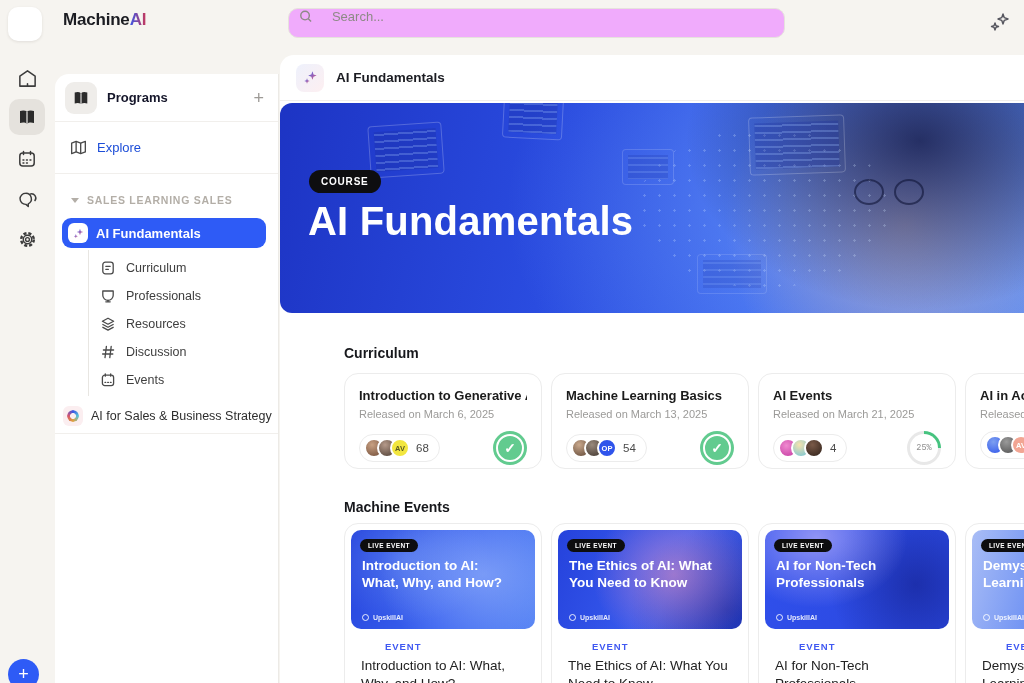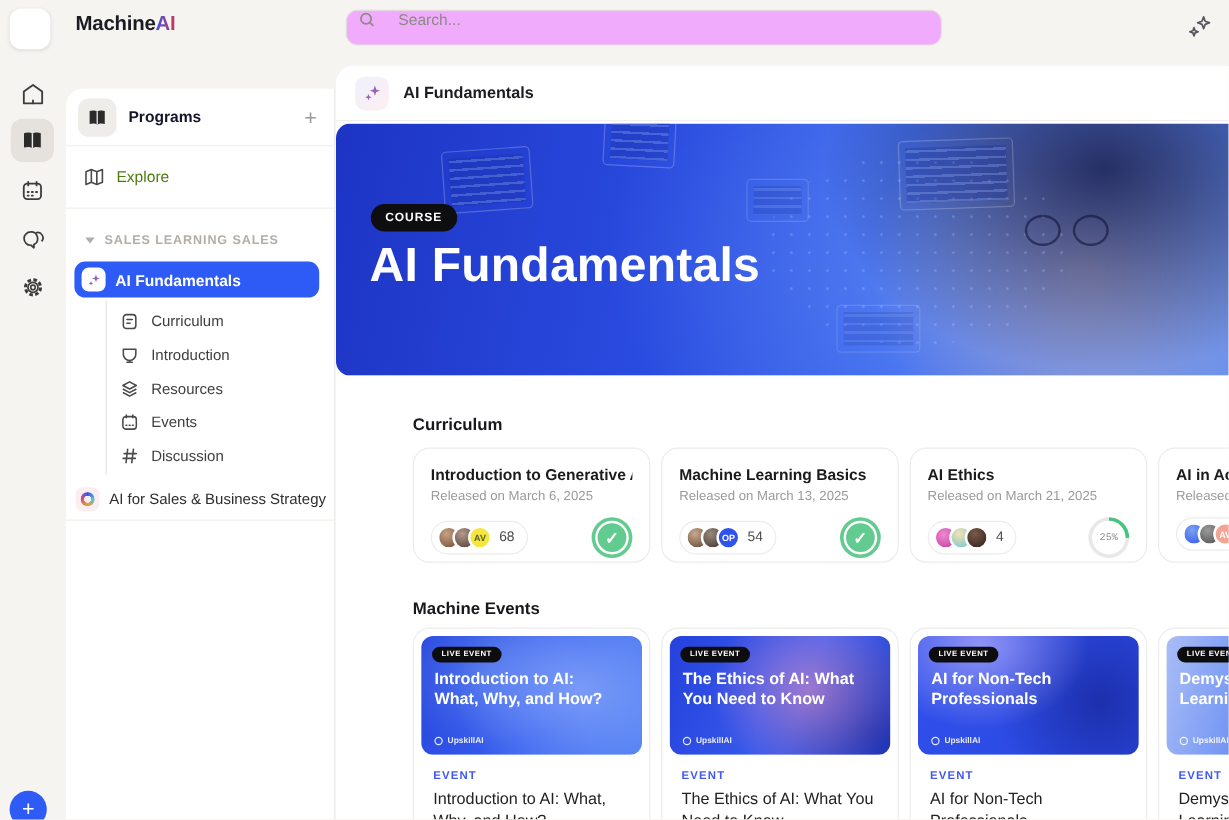--- a/index.html
+++ b/index.html
@@ -41,21 +41,21 @@
   
   .sidebar { position:absolute; left:55px; top:39px; width:224px; bottom:0; background:#fff;
     border-radius:14px 0 0 0; border-right:1px solid #eceae6;margin-top:35px; }
   .sb-header { height:48px; border-bottom:1px solid #f1efec; display:flex; align-items:center; padding:0 14px 0 10px; }
   .book-chip { width:32px; height:32px; border-radius:9px; background:#efedea; display:flex;
     align-items:center; justify-content:center; }
   .sb-title { font-size:13px; font-weight:700; margin-left:10px; flex:1; color:#15162a; }
   .sb-plus { color:#9d9a96; font-size:18px; font-weight:300; cursor:pointer; line-height:1; }
   .sb-row { height:52px; display:flex; align-items:center; gap:9px; padding:0 14px;
     border-bottom:1px solid #f1efec; cursor:pointer; }
-  .sb-row span { font-size:13px; color:#4d7c0f; font-weight:500; }
+  .sb-row span { font-size:13px; color:#1d4ed8; font-weight:500; }
   .section-label { display:flex; align-items:center; gap:8px; padding:20px 14px 10px 16px; cursor:pointer; }
   .caret { width:0; height:0; border-left:4px solid transparent; border-right:4px solid transparent;
     border-top:5px solid #b3aea7; }
   .section-label span { font-size:10.5px; font-weight:700; letter-spacing:.07em; color:#b3aea7; }
   .active-item { margin:2px 12px 2px 7px; height:30px; background:#2e5bf6; border-radius:9px;
     display:flex; align-items:center; gap:8px; padding:0 6px; cursor:pointer; }
   .mini-chip { width:20px; height:20px; background:#fff; border-radius:6px; display:flex;
     align-items:center; justify-content:center; }
   .active-item span { color:#fff; font-size:13px; font-weight:600; }
   .sub-list { margin-left:33px; border-left:1px solid #e8e6e2; padding:4px 0 2px 0; }
@@ -134,21 +134,21 @@
   .thumb.t4 { background:radial-gradient(130px 120px at 85% 55%, rgba(18,28,130,.5), transparent 70%),
     linear-gradient(105deg,#a9bdf6,#6b8ff3 42%,#2e55ea); }
   .live-badge { position:absolute; left:9px; top:9px; background:#0d0d0f; color:#fff; font-size:6.5px;
     font-weight:700; letter-spacing:.06em; padding:3px 8px; border-radius:10px; }
   .thumb-title { position:absolute; left:11px; top:27px; width:78%; color:#fff; font-size:13.5px;
     font-weight:600; line-height:1.28; }
   .wm { position:absolute; left:11px; bottom:8px; display:flex; align-items:center; gap:4px;
     color:rgba(255,255,255,.88); font-size:7px; font-weight:600; }
   .wm i { width:7px; height:7px; border:1.5px solid rgba(255,255,255,.88); border-radius:50%; }
   .ecard-body { padding:12px 10px 0; }
-  .ev-label { font-size:9.5px; font-weight:700; letter-spacing:.1em; color:#4059f2; }
+  .ev-label { font-size:9.5px; font-weight:700; letter-spacing:.1em; color:#4059f2;margin-left:24px; }
   .ev-title { margin-top:5px; font-size:13.5px; font-weight:500; color:#222; line-height:1.35; }
   .ev-date { margin-top:5px; font-size:11.5px; color:#8e8e8e; }
 
   svg { display:block; }
 </style>
 </head>
 <body>
 
 <div class="stage">
 
@@ -259,42 +259,42 @@
             <rect x="2.8" y="2.2" width="10.4" height="11.6" rx="2.6"></rect>
             <path d="M5.8 6.3h4.4M5.8 9.3h2.6"></path>
           </svg>
         <span>Curriculum</span>
       </div>
       <div class="sub-item">
         <svg width="16" height="16" viewBox="0 0 16 16" fill="none" stroke="#4a4a4a" stroke-width="1.3" stroke-linecap="round" stroke-linejoin="round">
             <path d="M2.8 3h10.4v4.2a5.2 5.2 0 0 1-10.4 0z"></path>
             <path d="M8 12.4v1.4M5.8 13.8h4.4"></path>
           </svg>
-        <span>Introduction</span>
+        <span>Professionals</span>
       </div>
       <div class="sub-item">
         <svg width="16" height="16" viewBox="0 0 16 16" fill="none" stroke="#4a4a4a" stroke-width="1.3" stroke-linejoin="round">
             <path d="M8 2.2l5.6 3L8 8.2l-5.6-3z"></path>
             <path d="M2.4 8.2L8 11.2l5.6-3M2.4 11.1L8 14.1l5.6-3"></path>
           </svg>
         <span>Resources</span>
+      </div>
+      <div class="sub-item">
+        <svg width="16" height="16" viewBox="0 0 16 16" fill="none" stroke="#4a4a4a" stroke-width="1.3" stroke-linecap="round">
+            <path d="M6.4 2.4L5 13.6M11.2 2.4L9.8 13.6M3.4 6h10.2M2.6 10h10.2"></path>
+          </svg>
+        <span>Discussion</span>
       </div>
       <div class="sub-item">
         <svg width="16" height="16" viewBox="0 0 16 16" fill="none" stroke="#4a4a4a" stroke-width="1.3" stroke-linecap="round">
             <rect x="2.4" y="3.2" width="11.2" height="10.4" rx="2.4"></rect>
             <path d="M5.3 1.8v2.4M10.7 1.8v2.4"></path>
             <path d="M5 10.4h.7M7.7 10.4h.7M10.4 10.4h.7"></path>
           </svg>
         <span>Events</span>
-      </div>
-      <div class="sub-item">
-        <svg width="16" height="16" viewBox="0 0 16 16" fill="none" stroke="#4a4a4a" stroke-width="1.3" stroke-linecap="round">
-            <path d="M6.4 2.4L5 13.6M11.2 2.4L9.8 13.6M3.4 6h10.2M2.6 10h10.2"></path>
-          </svg>
-        <span>Discussion</span>
       </div>
     </div>
 
     <div class="other-program">
       <span class="prog-chip">
           <span class="swirl"></span>
         </span>
       <span>AI for Sales &amp; Business Strategy</span>
     </div>
   </div>
@@ -361,21 +361,21 @@
               <span class="av" style="background:#2f54eb;color:#fff">OP</span>
               <span class="av-count">54</span>
             </div>
             <div class="check">
                 <span class="check-mark">✓</span>
               </div>
           </div>
         </div>
 
         <div class="ccard">
-          <h3>AI Ethics</h3>
+          <h3>AI Events</h3>
           <div class="released">Released on March 21, 2025</div>
           <div class="ccard-foot">
             <div class="av-pill">
               <span class="av" style="background:radial-gradient(circle at 40% 35%,#f08ad0,#c2379f)"></span>
               <span class="av" style="background:radial-gradient(circle at 40% 30%,#f6e3ae,#6fc4d8)"></span>
               <span class="av" style="background:radial-gradient(circle at 40% 30%,#7a5a48,#2e2019)"></span>
               <span class="av-count">4</span>
             </div>
             <div class="ring" style="background:conic-gradient(#46c37f 25%, #e8e8e8 0);">
               <span class="ring-label">25%</span>

